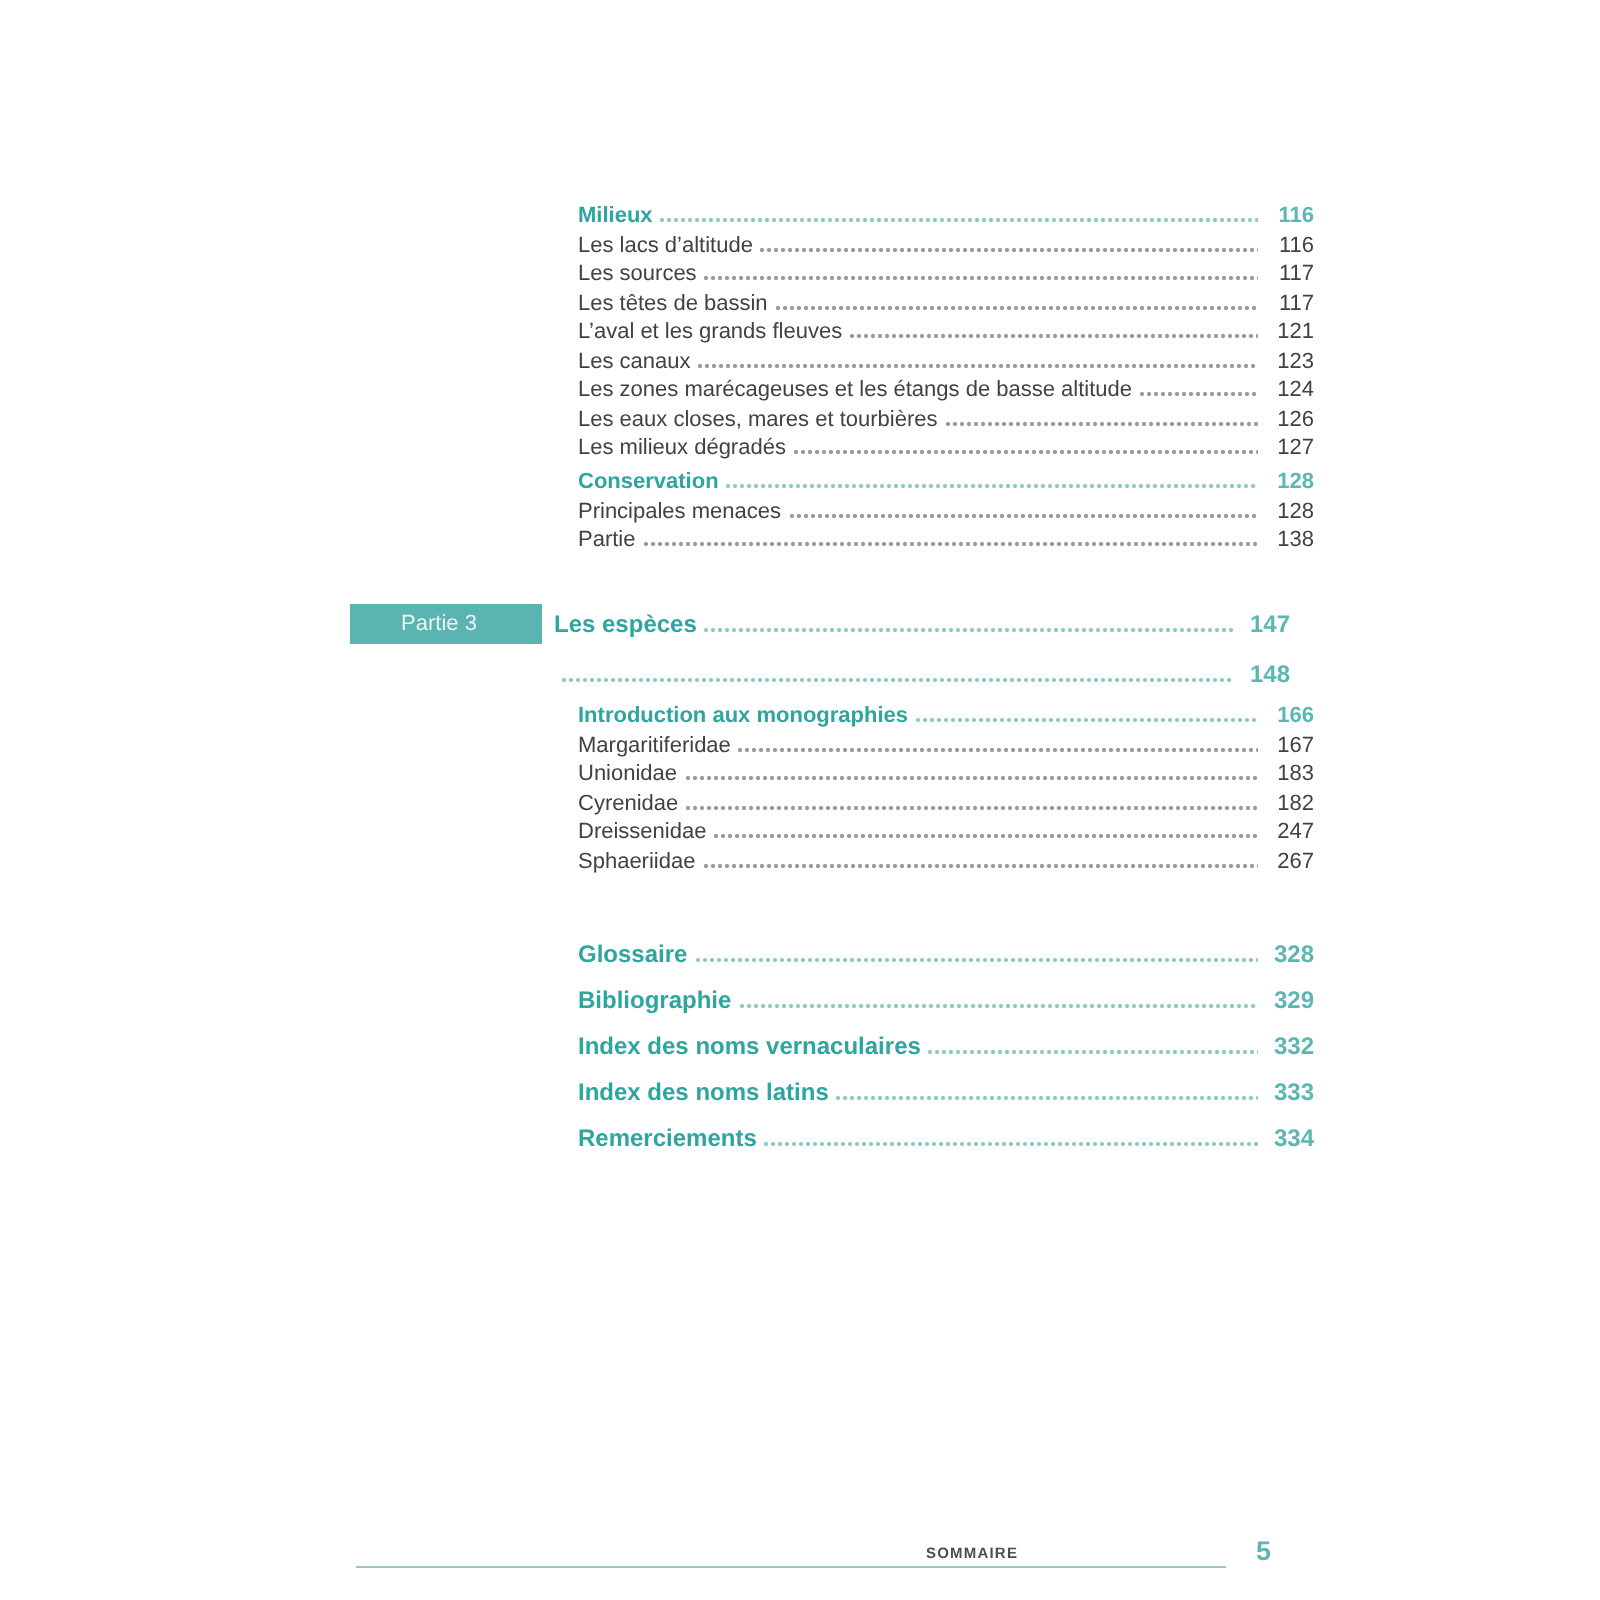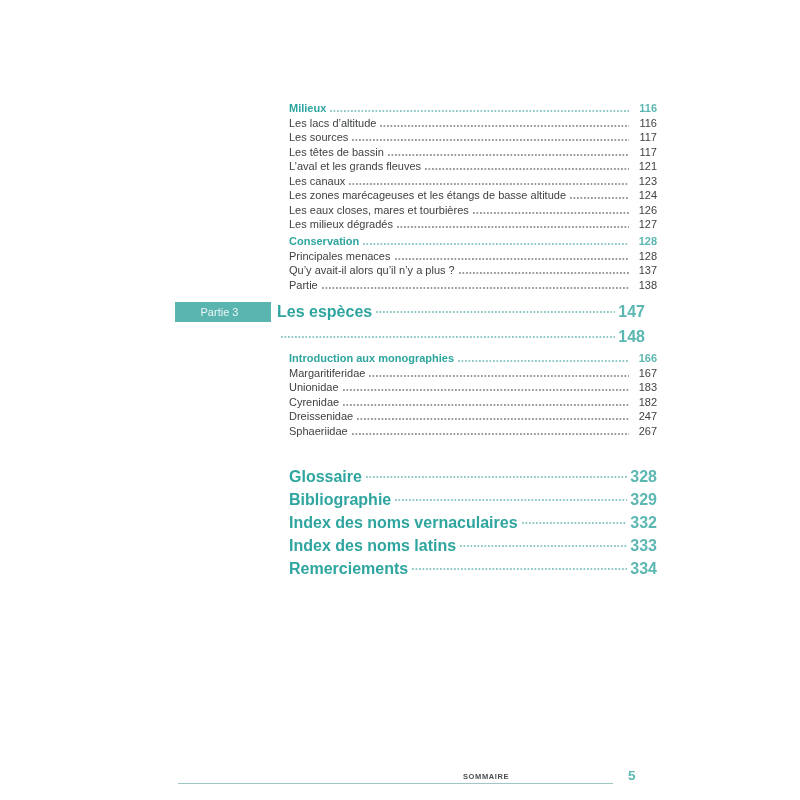--- a/index.html
+++ b/index.html
@@ -32,21 +32,21 @@
     flex:1 1 auto;height:2px;margin:0 3px 0 4px;
     background-image:radial-gradient(circle at 1px 1px,var(--dot-ink) 0.9px,transparent 1.2px);
     background-size:3.5px 2px;background-repeat:repeat-x;background-position:left bottom;
   }
   .row .pg{flex:0 0 auto;min-width:25px;text-align:right;}
   .row.head{color:var(--teal);font-weight:bold;}
   .row.head .pg{color:var(--teal-num);}
   .row.head .leader{
     background-image:radial-gradient(circle at 1px 1px,var(--dot-teal) 0.9px,transparent 1.2px);
   }
-  .row.big{font-size:16px;align-items:center;}
+  .row.big{font-size:12px;}
   .backmatter .row{margin-bottom:8.5px;}
   
   .partie-row{position:absolute;left:175px;top:302px;width:470px;display:flex;align-items:center;}
   .partie-badge{
     flex:0 0 auto;width:96px;height:20px;box-sizing:border-box;
     background:var(--teal-badge);color:var(--badge-text);
     font-size:11px;line-height:20px;text-align:center;padding-right:7px;
   }
   .partie-row .row{flex:1 1 auto;margin-left:6px;}
   .cle-row{position:absolute;left:277px;top:330px;width:368px;}
@@ -119,25 +119,20 @@
     <span class="lbl">Conservation</span>
     <span class="leader"></span>
     <span class="pg">128</span>
   </div>
       <div class="row">
     <span class="lbl">Principales menaces</span>
     <span class="leader"></span>
     <span class="pg">128</span>
   </div>
       <div class="row">
-    <span class="lbl">Qu’y avait-il alors qu’il n’y a plus ?</span>
-    <span class="leader"></span>
-    <span class="pg">137</span>
-  </div>
-      <div class="row">
     <span class="lbl">Partie</span>
     <span class="leader"></span>
     <span class="pg">138</span>
   </div>
     </div>
 
   <div class="partie-row">
     <div class="partie-badge">
       <span>Partie 3</span>
     </div>

